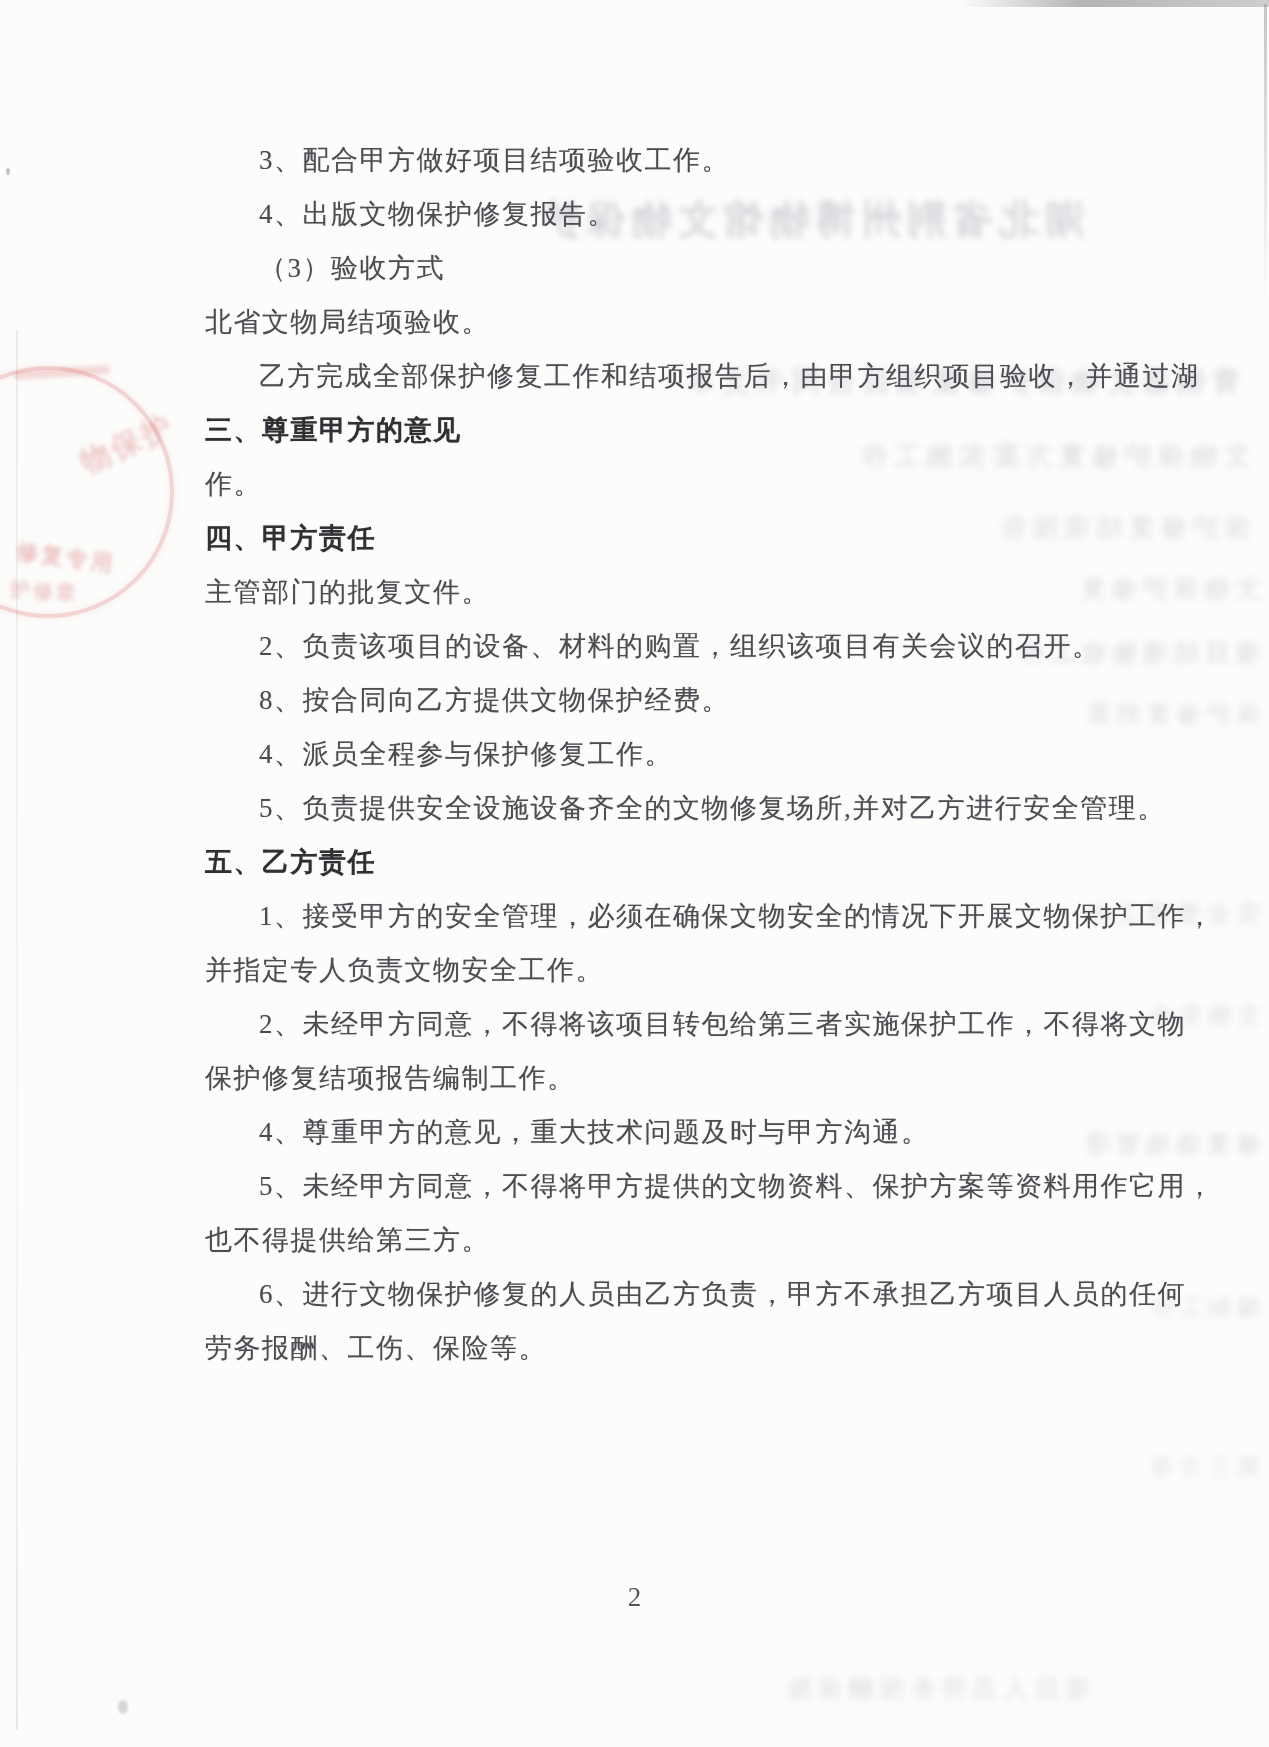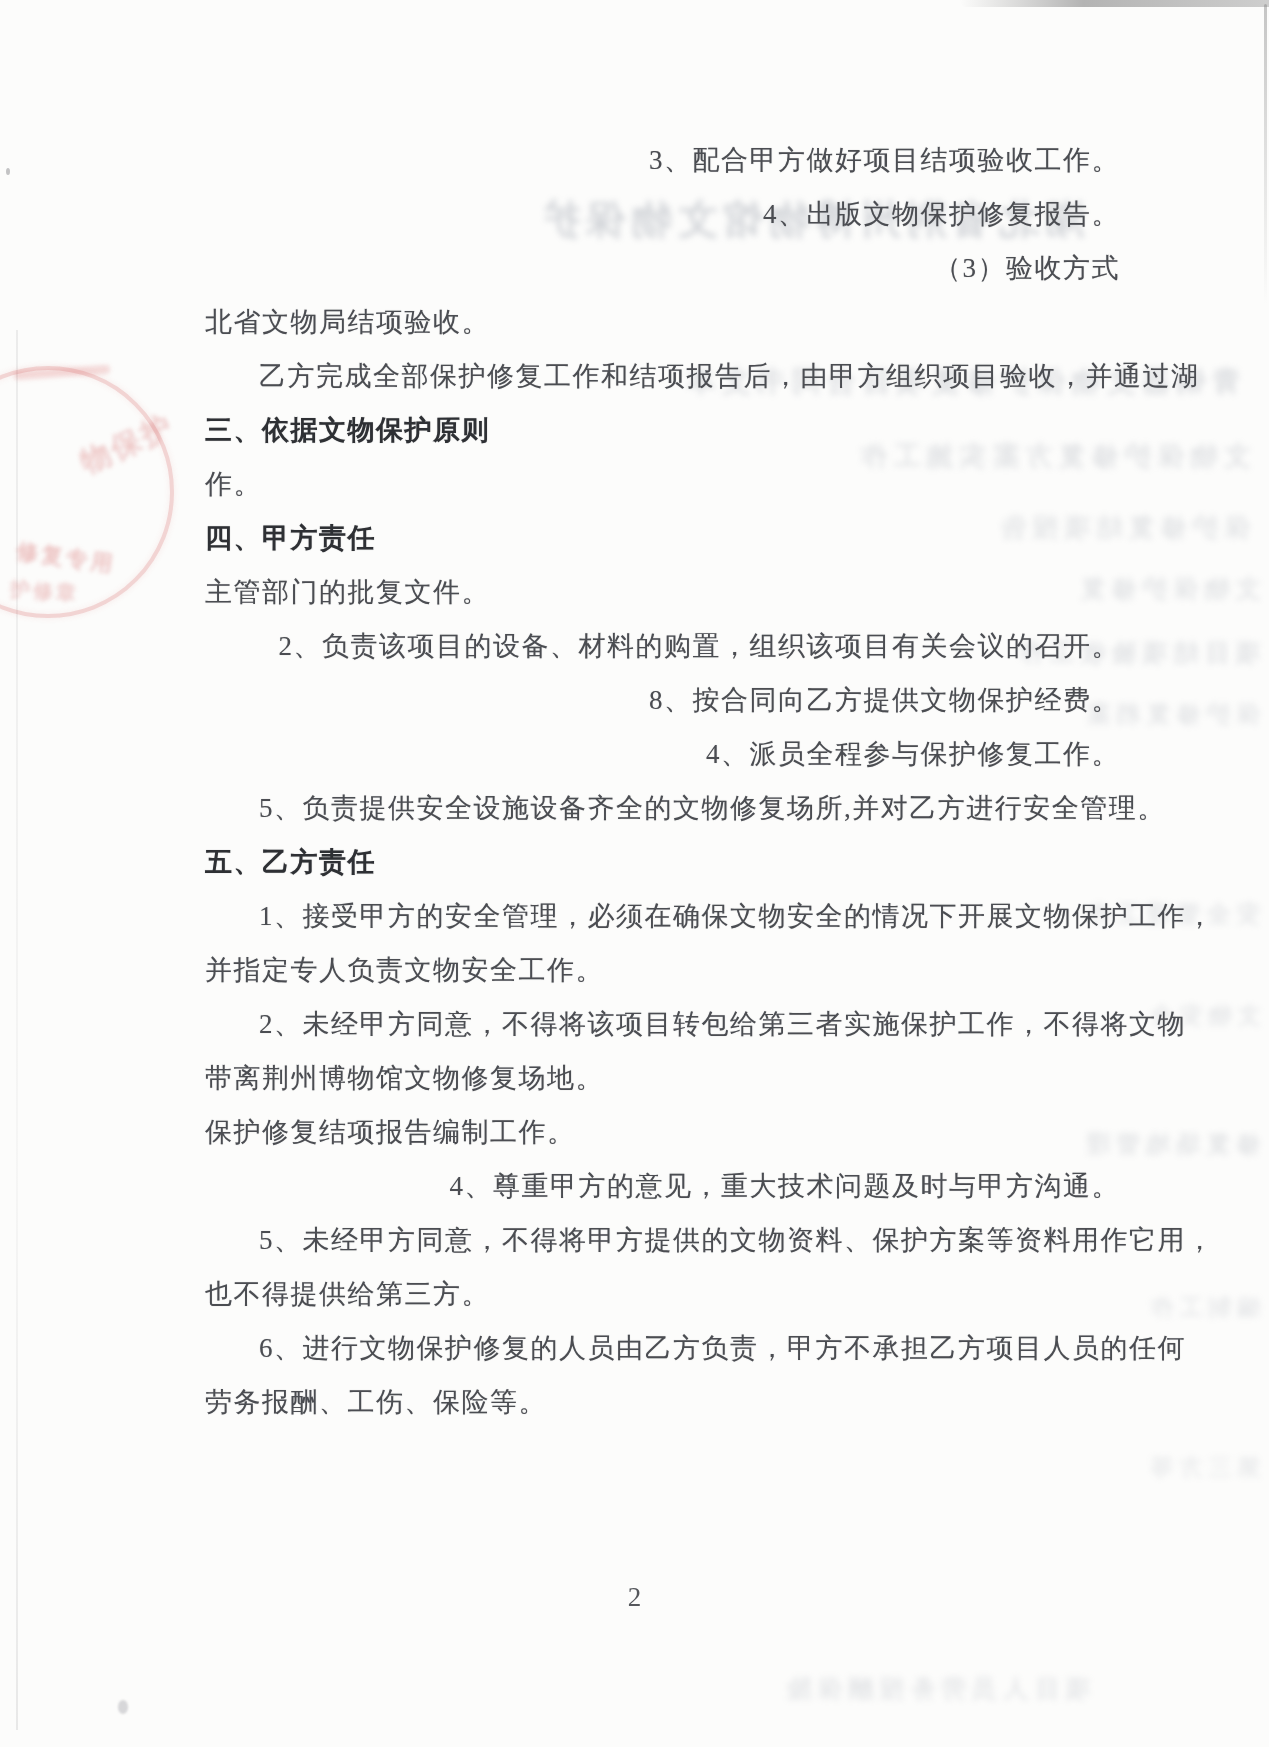--- a/index.html
+++ b/index.html
@@ -55,21 +55,21 @@
     letter-spacing:6px;pointer-events:none;
   }
   
   .doc{
     position:absolute;left:205px;top:133px;width:915px;
     font-size:27px;line-height:54px;color:#4b4d52;
     letter-spacing:1.5px;
     text-shadow:0 0 1px rgba(75,77,82,.35);
   }
   .doc .line{height:54px;white-space:nowrap;}
-  .doc .indent{text-indent:2em;text-align:right;}
+  .doc .indent{text-indent:2em;}
   .doc .heading{font-weight:bold;color:#2e3034;text-shadow:0 0 1px rgba(46,48,52,.4);}
   .pagenum{
     position:absolute;left:0;top:1580px;width:1269px;height:34px;
     line-height:34px;text-align:center;font-size:27px;color:#55575c;
   }
 </style>
 </head>
 <body>
 
 <div class="page">
@@ -103,33 +103,32 @@
     <div class="seal-frag f2">修复专用</div>
     <div class="seal-frag f3">护修章</div>
   </div>
 
   <div class="doc" id="doc">
       <div class="line indent">3、配合甲方做好项目结项验收工作。</div>
       <div class="line indent">4、出版文物保护修复报告。</div>
       <div class="line indent">（3）验收方式</div>
       <div class="line">北省文物局结项验收。</div>
       <div class="line indent">乙方完成全部保护修复工作和结项报告后，由甲方组织项目验收，并通过湖</div>
-      <div class="line heading">三、依据文物保护原则</div>
+      <div class="line heading">三、尊重甲方的意见</div>
       <div class="line">作。</div>
       <div class="line heading">四、甲方责任</div>
       <div class="line">主管部门的批复文件。</div>
       <div class="line indent">2、负责该项目的设备、材料的购置，组织该项目有关会议的召开。</div>
       <div class="line indent">8、按合同向乙方提供文物保护经费。</div>
       <div class="line indent">4、派员全程参与保护修复工作。</div>
       <div class="line indent">5、负责提供安全设施设备齐全的文物修复场所,并对乙方进行安全管理。</div>
       <div class="line heading">五、乙方责任</div>
       <div class="line indent">1、接受甲方的安全管理，必须在确保文物安全的情况下开展文物保护工作，</div>
       <div class="line">并指定专人负责文物安全工作。</div>
       <div class="line indent">2、未经甲方同意，不得将该项目转包给第三者实施保护工作，不得将文物</div>
-      <div class="line">带离荆州博物馆文物修复场地。</div>
       <div class="line">保护修复结项报告编制工作。</div>
       <div class="line indent">4、尊重甲方的意见，重大技术问题及时与甲方沟通。</div>
       <div class="line indent">5、未经甲方同意，不得将甲方提供的文物资料、保护方案等资料用作它用，</div>
       <div class="line">也不得提供给第三方。</div>
       <div class="line indent">6、进行文物保护修复的人员由乙方负责，甲方不承担乙方项目人员的任何</div>
       <div class="line">劳务报酬、工伤、保险等。</div>
     </div>
 
   <div class="pagenum">2</div>
 

